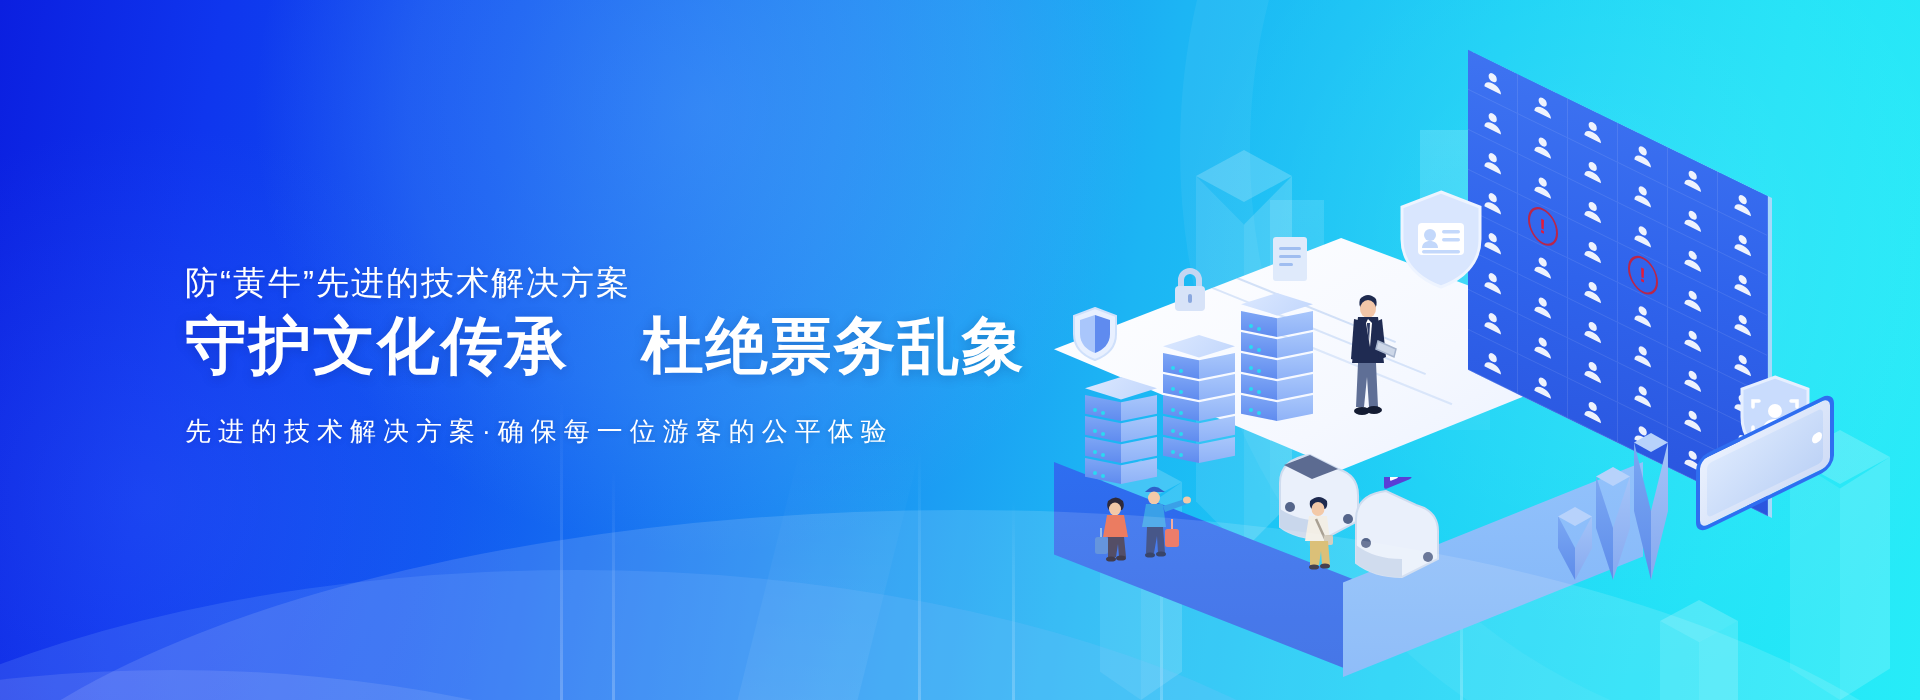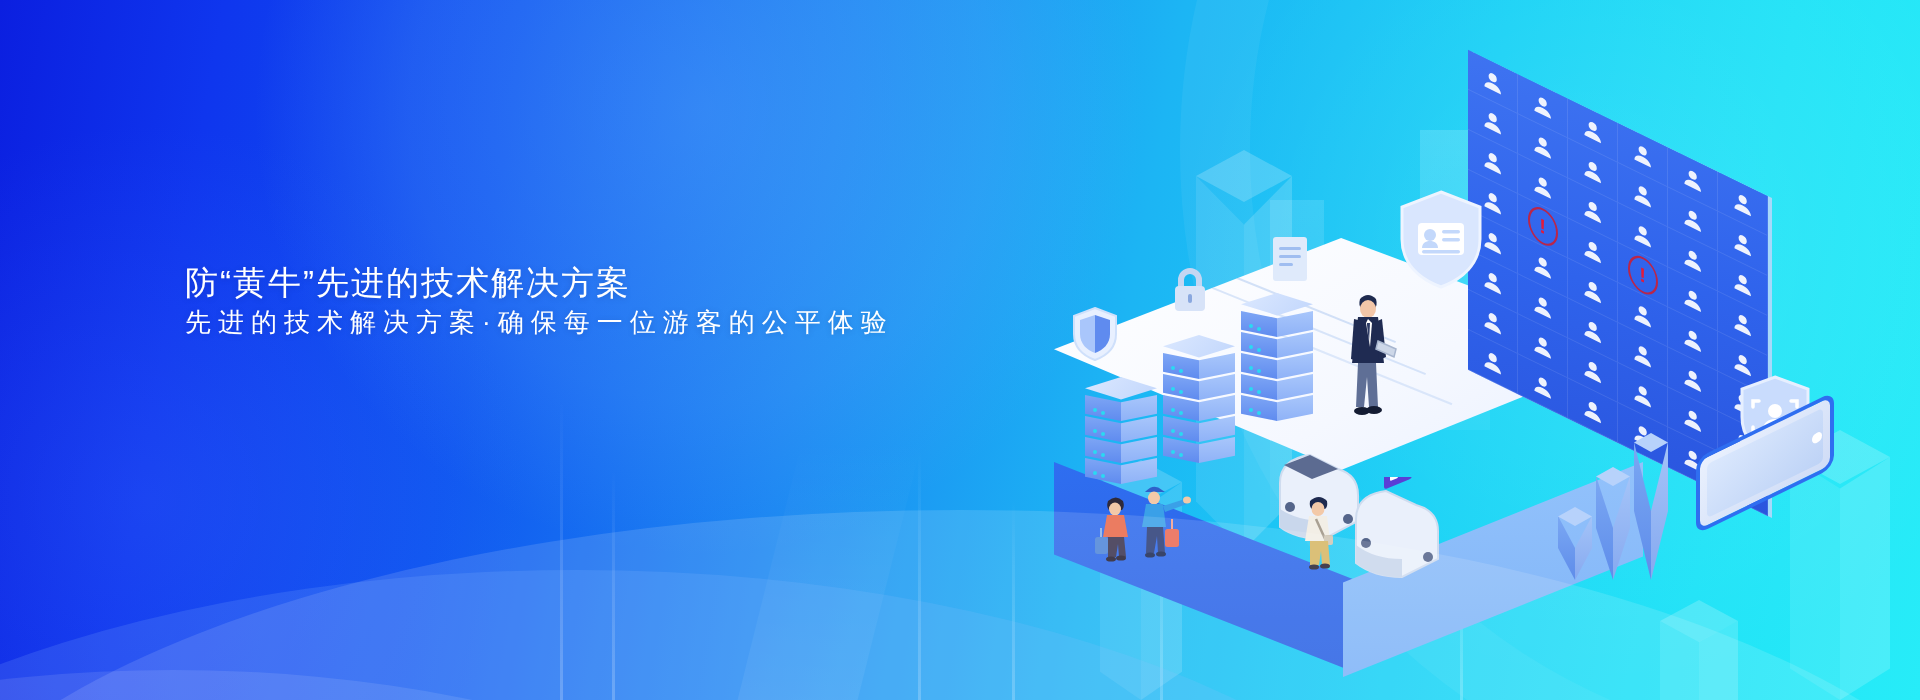--- a/index.html
+++ b/index.html
@@ -59,21 +59,21 @@
     color:#ffffff;font-size:33px;line-height:1.25;letter-spacing:2px;font-weight:400;
     text-shadow:0 1px 6px rgba(0,20,80,.18);white-space:nowrap;
   }
   .headline{
     color:#ffffff;font-size:62px;line-height:1.12;font-weight:bold;letter-spacing:2px;
     margin-top:8px;white-space:nowrap;text-shadow:0 2px 12px rgba(0,25,90,.22);
   }
   .headline .gap{display:inline-block;width:34px;}
   .subline{
     color:#ffffff;font-size:26px;line-height:1.3;letter-spacing:7px;font-weight:400;
-    margin-top:3px;white-space:nowrap;text-shadow:0 1px 6px rgba(0,20,80,.18);
+    margin-top:34px;white-space:nowrap;text-shadow:0 1px 6px rgba(0,20,80,.18);
   }
 
   
   .illus{position:absolute;left:1020px;top:95px;width:900px;height:560px;}
 
   .platform{position:absolute;left:40px;top:255px;width:560px;height:230px;}
   .plat-side-l{
     position:absolute;left:-6px;top:112px;width:300px;height:210px;
     background:linear-gradient(180deg,#2f6ef0,#2b62e4);
     clip-path:polygon(0 0,100% 56%,100% 100%,0 44%);
@@ -735,20 +735,25 @@
 
     <div class="phone" style="left:676px;top:330px;">
       <div class="phone-screen"></div>
       <div class="phone-home"></div>
     </div>
 
   </div>
 
   <div class="copy">
     <div class="eyebrow">防“黄牛”先进的技术解决方案</div>
+    <div class="headline">
+      <span>守护文化传承</span>
+      <span class="gap"></span>
+      <span>杜绝票务乱象</span>
+    </div>
     <div class="subline">先进的技术解决方案·确保每一位游客的公平体验</div>
   </div>
 
   <div class="diag"></div>
   <div class="wave wave1"></div>
   <div class="wave wave2"></div>
   <div class="wave wave3"></div>
 
 </div>
 

